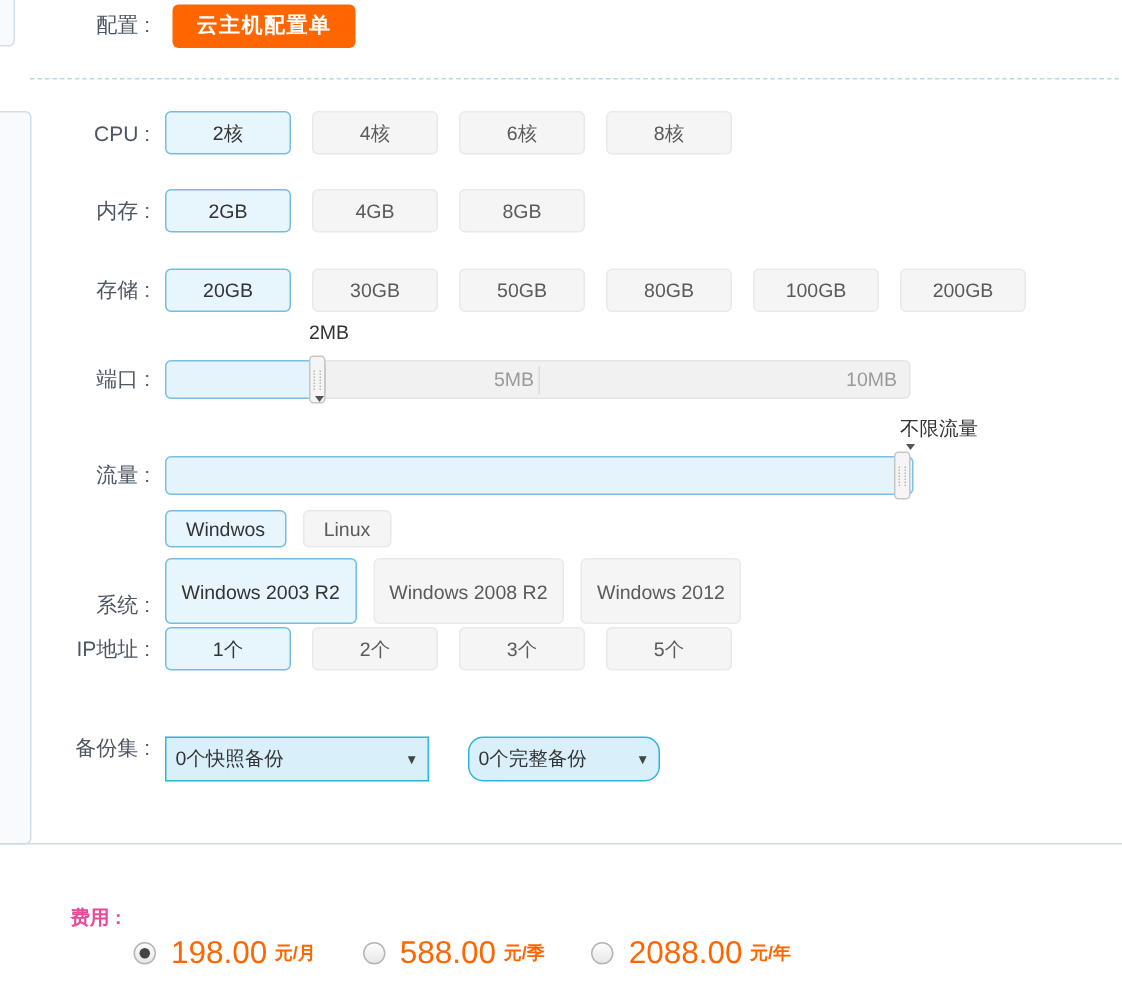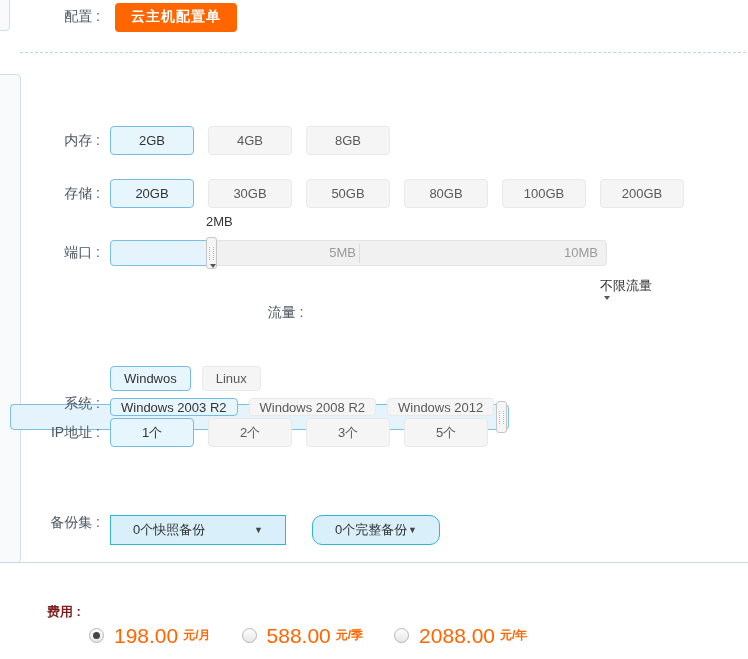--- a/index.html
+++ b/index.html
@@ -23,21 +23,21 @@
   .orange-btn { margin-left: 15px; width: 122px; height: 29px; border: none; border-radius: 4px;
     background: #ff6600; color: #fff; font-size: 14px; font-weight: bold; letter-spacing: 1px;
     font-family: inherit; cursor: pointer; }
 
   .opt { display: inline-flex; align-items: center; justify-content: center; height: 29px;
     border-radius: 4px; font-size: 13px; color: #5a5a5a; background: #f5f5f5;
     border: 1px solid #e9e9e9; cursor: pointer; white-space: nowrap; }
   .opt.w84 { width: 84px; }
   .opt.selected { background: #e7f5fd; border-color: #74bde2; color: #333; }
   .opt.small { height: 25px; padding: 0 13px; }
-  .opt.mid { height: 18px; padding: 0 10px; }
+  .opt.mid { height: 44px; padding: 0 10px; }
 
   .track { position: relative; margin-left: 10px; width: 497px; height: 26px;
     background: #f1f1f1; border: 1px solid #e4e4e4; border-radius: 4px; }
   .fill { position: absolute; left: -1px; top: -1px; height: 26px;
     background: #e4f3fc; border: 1px solid #7ac0e3; border-radius: 4px; }
   .tick { position: absolute; left: 248px; top: 3px; width: 1px; height: 19px; background: #dcdcdc; }
   .track-label { position: absolute; top: 0; height: 24px; line-height: 24px;
     font-size: 13px; color: #9a9a9a; }
   .track-label.mid { left: 205px; width: 40px; text-align: right; }
   .track-label.max { right: 8px; }
@@ -47,27 +47,27 @@
   .grip { display: block; width: 5px; height: 13px;
     border-left: 1px dotted #b8b8b8; border-right: 1px dotted #b8b8b8; }
 
   .tip { position: absolute; display: flex; flex-direction: column; z-index: 3; }
   .tip .txt { font-size: 13px; color: #333; line-height: 16px; white-space: nowrap; }
   .caret { width: 0; height: 0; margin: 2px 0 0 4px;
     border-left: 3px solid transparent; border-right: 3px solid transparent;
     border-top: 4px solid #555; }
 
   .dropdown { display: flex; align-items: center; justify-content: space-between;
-    height: 30px; padding: 0 22px; background: #d9eff9; border: 1px solid #2eb6d9;
+    height: 30px; padding: 0 6px; background: #d9eff9; border: 1px solid #2eb6d9;
     font-size: 13px; color: #333; cursor: pointer; margin-top: 13px; }
   .dropdown .arrow { font-size: 9px; color: #444; }
 
   .fee-row { position: absolute; left: 47px; top: 597px; height: 30px;
     display: flex; align-items: center; }
-  .fee-label { font-size: 13px; font-weight: bold; color: #7f1d1d; margin-right: 8px; }
+  .fee-label { font-size: 13px; font-weight: bold; color: #ec4899; margin-right: 8px; }
   .plan { display: flex; align-items: center; margin-right: 31px; cursor: pointer; margin-top: 47px; }
   .radio { position: relative; width: 15px; height: 15px; border-radius: 50%;
     border: 1px solid #b5b5b5; background: linear-gradient(180deg, #fdfdfd, #e7e7e7); }
   .radio.selected::after { content: ""; position: absolute; left: 3px; top: 3px;
     width: 7px; height: 7px; border-radius: 50%; background: #454545; }
   .price { margin-left: 10px; font-size: 21px; color: #ff6600; }
   .unit { margin-left: 5px; font-size: 12px; font-weight: bold; color: #ff6600; white-space: nowrap; }
 
   .sys-col { margin-left: 10px; display: flex; flex-direction: column; align-items: flex-start; gap: 7px; }
   .sys-line { display: flex; gap: 11px; }
@@ -80,20 +80,29 @@
   <div class="left-top-box"></div>
   <div class="left-strip"></div>
   <div class="section-bottom"></div>
   <div class="dashed"></div>
 
   <div class="row" style="top:2px;height:30px;">
     <div class="lbl">配置 :</div>
     <button class="orange-btn">云主机配置单</button>
   </div>
 
+  <div class="row" style="top:74px;height:29px;">
+    <div class="lbl">CPU :</div>
+    <div class="row-content">
+      <div class="opt w84 selected">2核</div>
+      <div class="opt w84">4核</div>
+      <div class="opt w84">6核</div>
+      <div class="opt w84">8核</div>
+    </div>
+  </div>
 
   <div class="row" style="top:126px;height:29px;">
     <div class="lbl">内存 :</div>
     <div class="row-content">
       <div class="opt w84 selected">2GB</div>
       <div class="opt w84">4GB</div>
       <div class="opt w84">8GB</div>
     </div>
   </div>
 
@@ -125,21 +134,21 @@
         <span class="grip"></span>
       </div>
     </div>
   </div>
 
   <div class="tip" style="left:600px;top:278px;">
     <span class="txt">不限流量</span>
     <i class="caret"></i>
   </div>
 
-  <div class="row" style="top:304px;height:26px;flex-direction:column;">
+  <div class="row" style="top:304px;height:26px;">
     <div class="lbl">流量 :</div>
     <div class="track">
       <div class="fill" style="width:499px;"></div>
       <div class="handle" style="left:485px;">
         <span class="grip"></span>
       </div>
     </div>
   </div>
 
   <div class="row" style="top:358px;height:58px;align-items:flex-end;">
@@ -160,21 +169,21 @@
   <div class="row" style="top:418px;height:29px;">
     <div class="lbl">IP地址 :</div>
     <div class="row-content">
       <div class="opt w84 selected">1个</div>
       <div class="opt w84">2个</div>
       <div class="opt w84">3个</div>
       <div class="opt w84">5个</div>
     </div>
   </div>
 
-  <div class="row" style="top:508px;height:30px;">
+  <div class="row" style="top:484px;height:30px;">
     <div class="lbl">备份集 :</div>
     <div class="row-content" style="gap:26px;">
       <div class="dropdown" style="width:176px;">
         <span>0个快照备份</span>
         <span class="arrow">▼</span>
       </div>
       <div class="dropdown" style="width:128px;border-radius:10px;">
         <span>0个完整备份</span>
         <span class="arrow">▼</span>
       </div>

